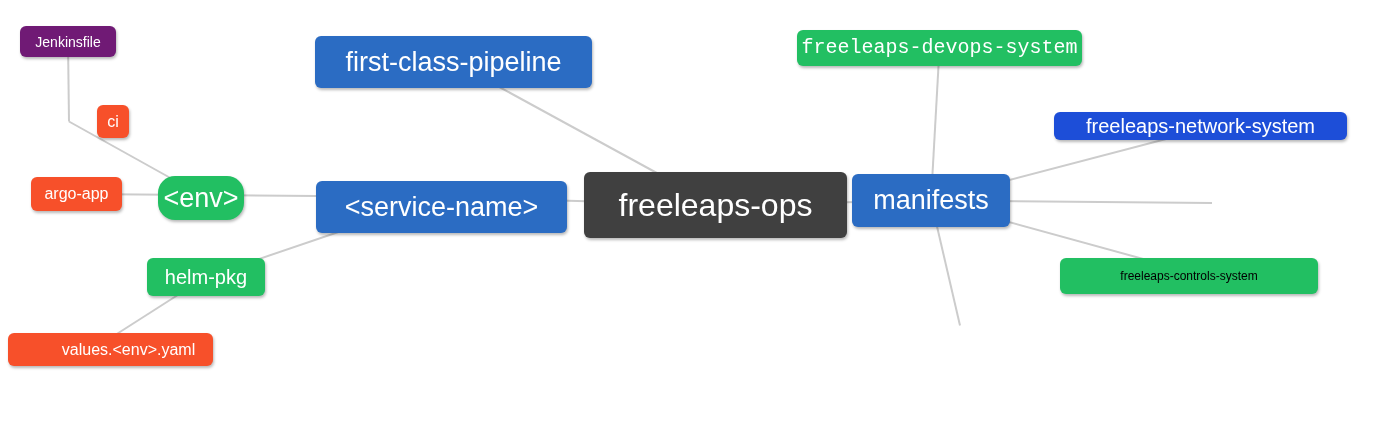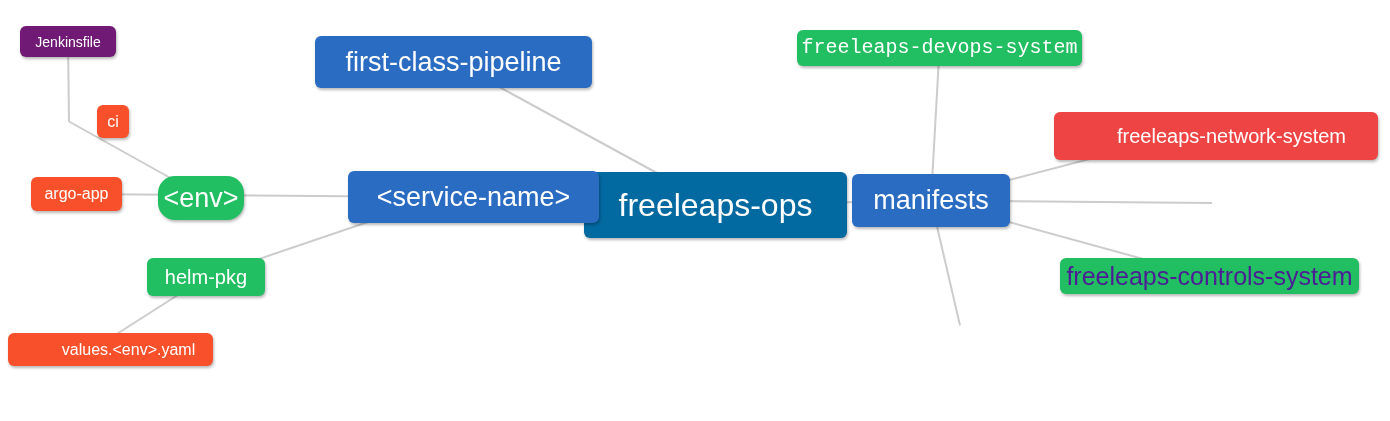--- a/index.html
+++ b/index.html
@@ -51,26 +51,26 @@
       <line x1="201" y1="195" x2="76.5" y2="194" stroke="#CCCCCC" stroke-width="2"></line>
       <line x1="69" y1="121.5" x2="68" y2="41.5" stroke="#CCCCCC" stroke-width="2"></line>
       <line x1="206" y1="277" x2="92.5" y2="349.5" stroke="#CCCCCC" stroke-width="2"></line>
       <line x1="931" y1="200.5" x2="939.5" y2="48" stroke="#CCCCCC" stroke-width="2"></line>
       <line x1="931" y1="200.5" x2="1200.5" y2="130" stroke="#CCCCCC" stroke-width="2"></line>
       <line x1="931" y1="200.5" x2="1212" y2="203" stroke="#CCCCCC" stroke-width="2"></line>
       <line x1="931" y1="200.5" x2="1205" y2="276" stroke="#CCCCCC" stroke-width="2"></line>
       <line x1="931" y1="200.5" x2="960" y2="325.5" stroke="#CCCCCC" stroke-width="2"></line>
     </svg>
 
-<div class="node" style="left: 584px; top: 172px; width: 263px; height: 66px; font-size: 32px; background: #0369a1; color: rgb(255, 255, 255);">freeleaps-ops</div>
+<div class="node" style="left: 584px; top: 172px; width: 263px; height: 66px; font-size: 32px; background: #404040; color: rgb(255, 255, 255);">freeleaps-ops</div>
     <div class="node" style="left: 315px; top: 36px; width: 277px; height: 52px; font-size: 27px; background: rgb(43, 108, 195); color: rgb(255, 255, 255);">first-class-pipeline</div>
-    <div class="node" style="left: 316px; top: 171px; width: 251px; height: 52px; font-size: 27px; background: rgb(43, 108, 195); color: rgb(255, 255, 255); margin-left: 32px;">&lt;service-name&gt;</div>
+    <div class="node" style="left: 316px; top: 181px; width: 251px; height: 52px; font-size: 27px; background: rgb(43, 108, 195); color: rgb(255, 255, 255);">&lt;service-name&gt;</div>
     <div class="node" style="left: 852px; top: 174px; width: 158px; height: 53px; font-size: 27px; background: rgb(43, 108, 195); color: rgb(255, 255, 255);">manifests</div>
     <div class="node" style="left: 158px; top: 176px; width: 86px; height: 44px; font-size: 27px; background: rgb(34, 191, 98); color: rgb(255, 255, 255); border-radius: 17px;">&lt;env&gt;</div>
     <div class="node" style="left: 147px; top: 258px; width: 118px; height: 38px; font-size: 20px; background: rgb(34, 191, 98); color: rgb(255, 255, 255);">helm-pkg</div>
     <div class="node" style="left: 53px; top: 105px; width: 32px; height: 33px; font-size: 16px; background: rgb(247, 80, 42); color: rgb(255, 255, 255); margin-left: 44px;">ci</div>
     <div class="node" style="left: 31px; top: 177px; width: 91px; height: 34px; font-size: 16px; background: rgb(247, 80, 42); color: rgb(255, 255, 255);">argo-app</div>
     <div class="node" style="left: 8px; top: 333px; width: 169px; height: 33px; font-size: 16px; background: rgb(247, 80, 42); color: rgb(255, 255, 255); padding-left: 36px;">values.&lt;env&gt;.yaml</div>
     <div class="node" style="left: 20px; top: 26px; width: 96px; height: 31px; font-size: 14px; background: #701a75; color: rgb(255, 255, 255);">Jenkinsfile</div>
     <div class="node" style="left: 797px; top: 30px; width: 285px; height: 36px; font-size: 20px; background: rgb(34, 191, 98); color: rgb(255, 255, 255); font-family: Liberation Mono, monospace;">freeleaps-devops-system</div>
-    <div class="node" style="left: 1054px; top: 112px; width: 293px; height: 48px; font-size: 20px; background: #ef4444; color: rgb(255, 255, 255); padding-left: 31px;">freeleaps-network-system</div>
-    <div class="node" style="left: 1060px; top: 258px; width: 299px; height: 36px; font-size: 25px; background: rgb(34, 191, 98); color: #4c1d95;">freeleaps-controls-system</div>
+    <div class="node" style="left: 1054px; top: 112px; width: 293px; height: 28px; font-size: 20px; background: #1d4ed8; color: rgb(255, 255, 255);">freeleaps-network-system</div>
+    <div class="node" style="left: 1060px; top: 258px; width: 258px; height: 36px; font-size: 12px; background: rgb(34, 191, 98); color: #000000;">freeleaps-controls-system</div>
   </div>
 
 </body></html>

